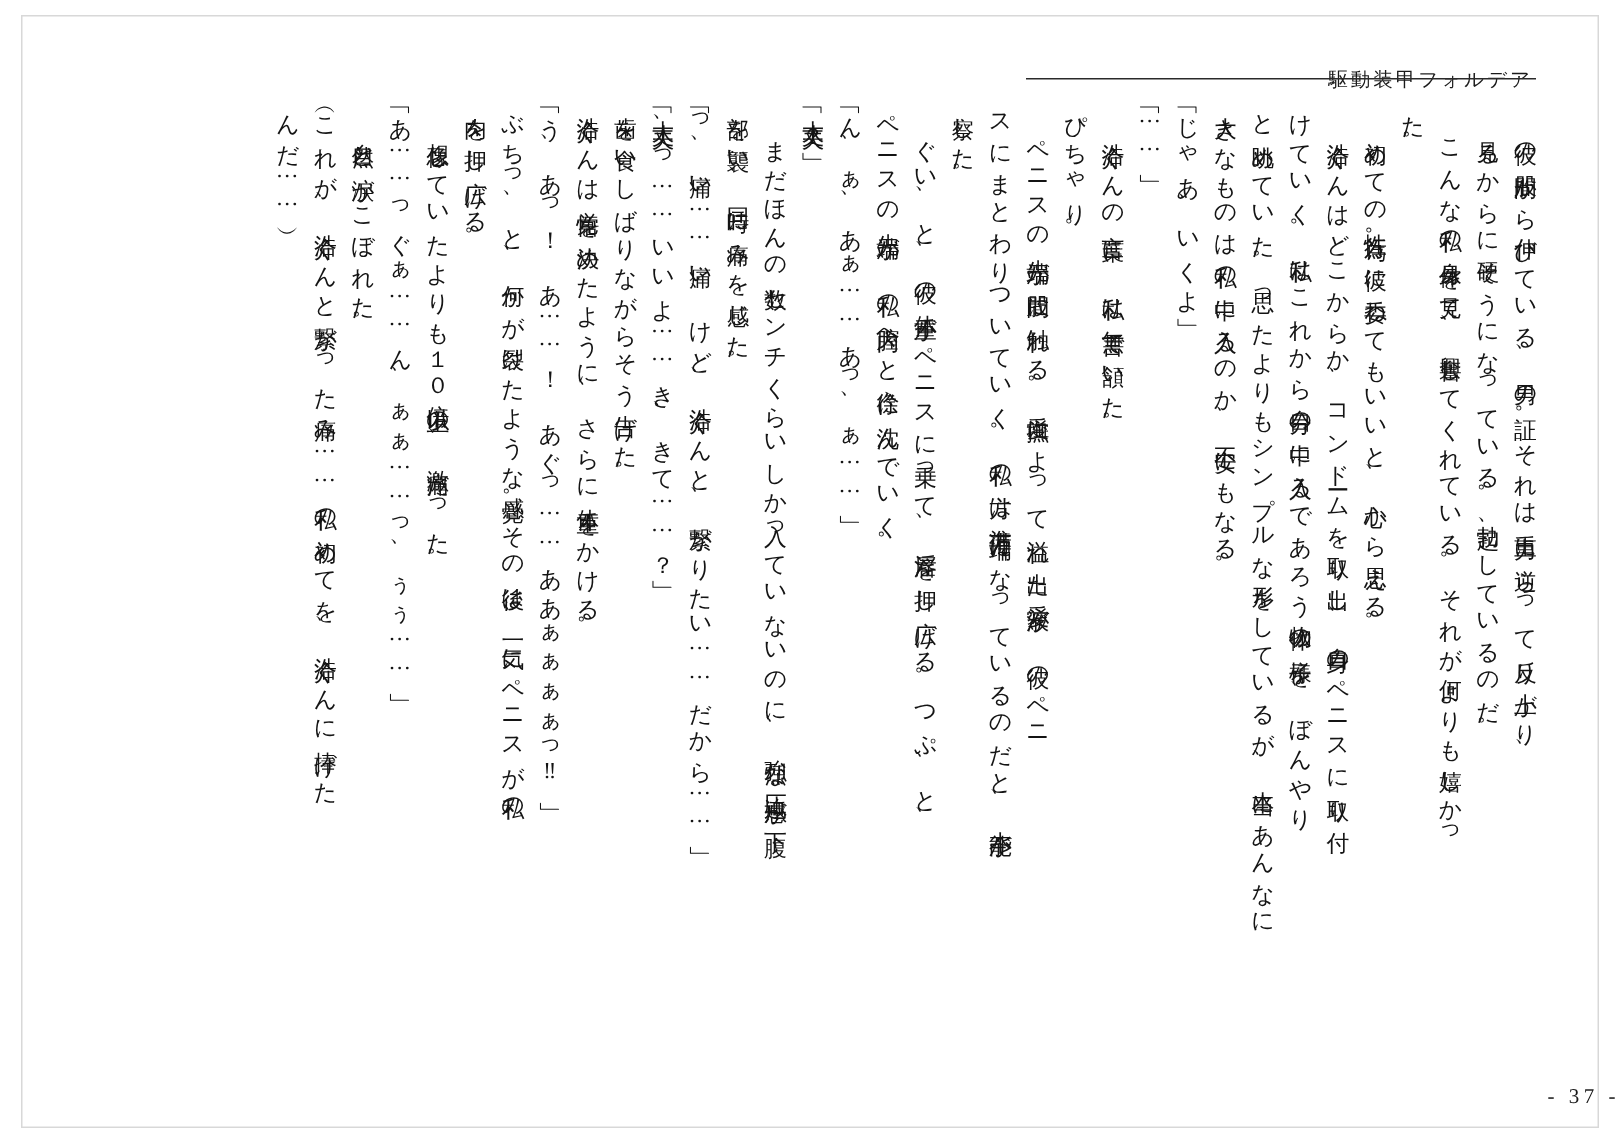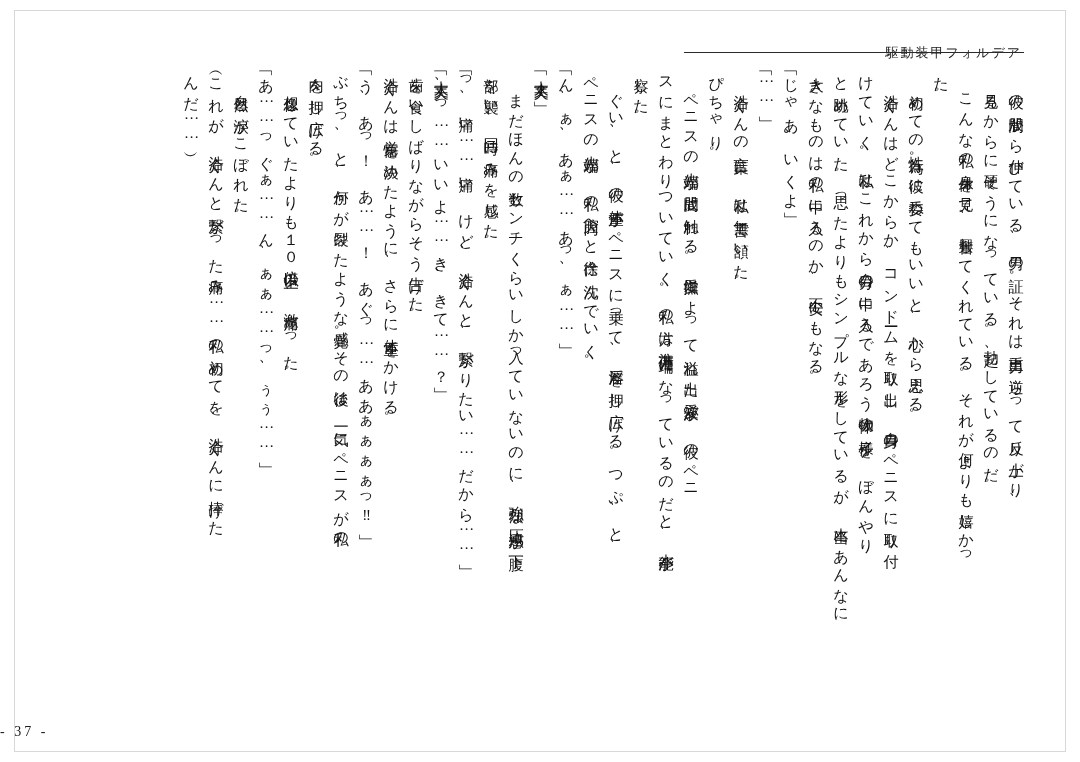--- a/index.html
+++ b/index.html
@@ -69,21 +69,21 @@
   }
   .vline.indent-1 {
     padding-top: 17px;
     height: 611px;
   }
   .footer {
     position: absolute;
     bottom: 22px;
     left: 0;
     width: 100%;
-    text-align: left;
+    text-align: right;
     font-size: 14px;
     letter-spacing: 3px;
     color: #1a1a1a;
   }
 </style>
 </head>
 <body>
 
 <div class="page">
   <div class="page-border"></div>

